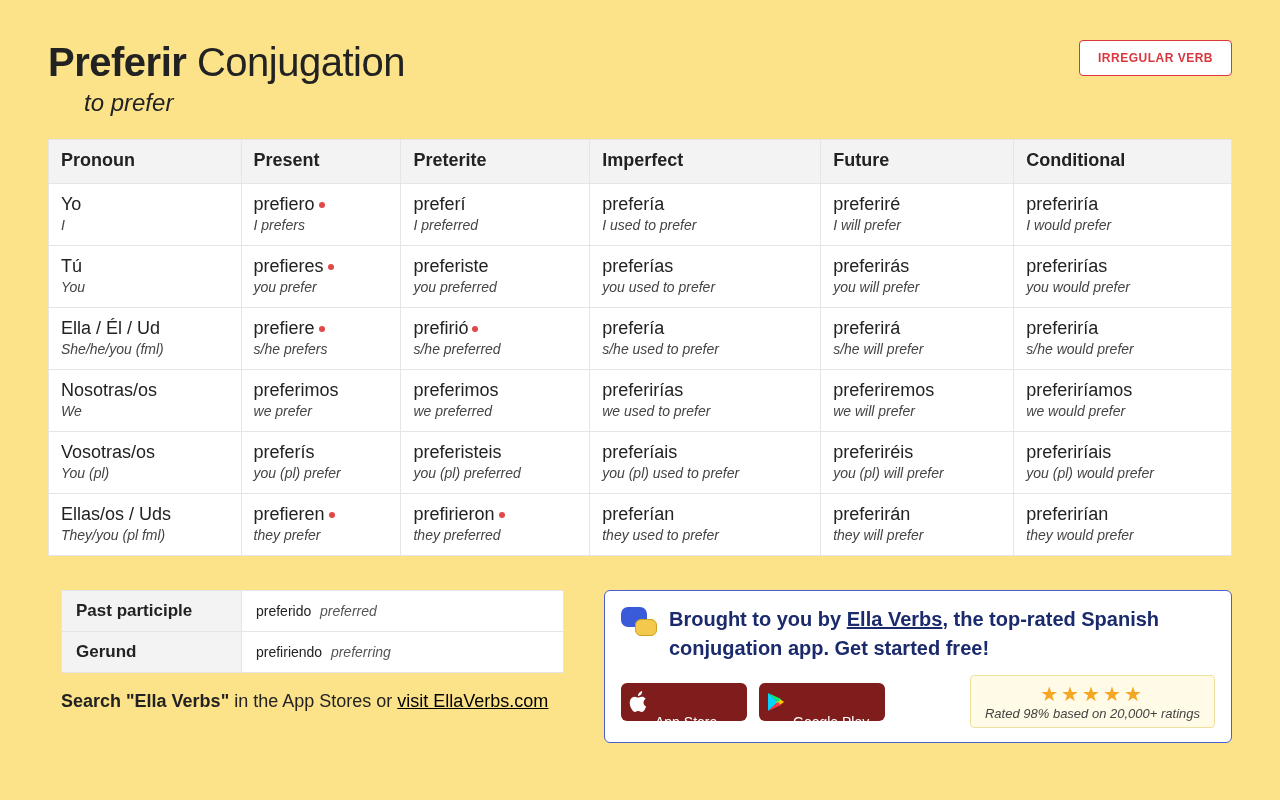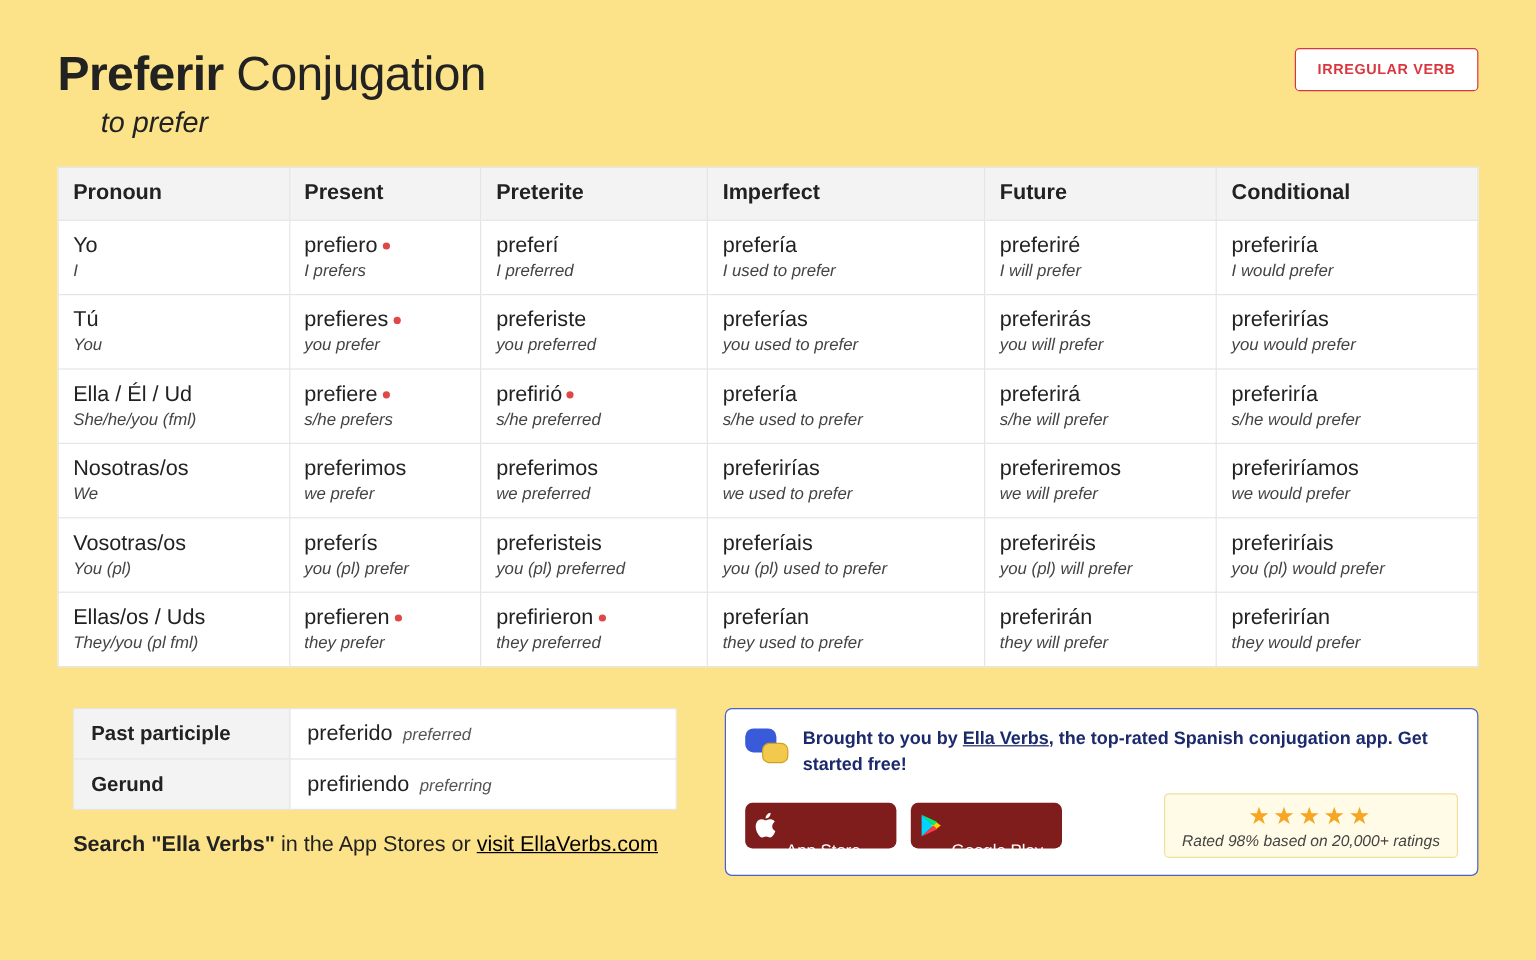--- a/index.html
+++ b/index.html
@@ -77,21 +77,21 @@
   }
   table.forms td {
     border: 1px solid #e5e5e5;
     padding: 10px 14px;
   }
   table.forms td.label {
     background: #f3f3f3;
     font-weight: 600;
     width: 180px;
   }
-  .form-main { font-size: 18px; }
+  .form-main { font-size: 14px; }
   .form-sub { font-style: italic; font-size: 14px; color: #555; margin-left: 4px; }
   .search-line { font-size: 18px; margin-top: 18px; }
   .search-line a { color: #000000; text-decoration: underline; }
   .promo {
     flex: 1;
     background: #fff;
     border: 1px solid #4a5fd0;
     border-radius: 6px;
     padding: 14px 16px;
   }
@@ -106,21 +106,21 @@
     background: #3a5bd9; border-radius: 7px;
     top: 2px; left: 0;
   }
   .promo-icon .bubble2 {
     position: absolute; width: 22px; height: 17px;
     background: #f2c94c; border-radius: 6px;
     top: 14px; left: 14px;
     border: 1px solid #d0a020;
   }
   .promo-text {
-    font-size: 15px;
+    font-size: 20px;
     font-weight: 600;
     color: #1a2a6c;
     line-height: 1.45;
   }
   .promo-text a { color: #1a2a6c; text-decoration: underline; }
   .promo-bottom {
     display: flex;
     gap: 12px;
     margin-top: 12px;
     align-items: center;

